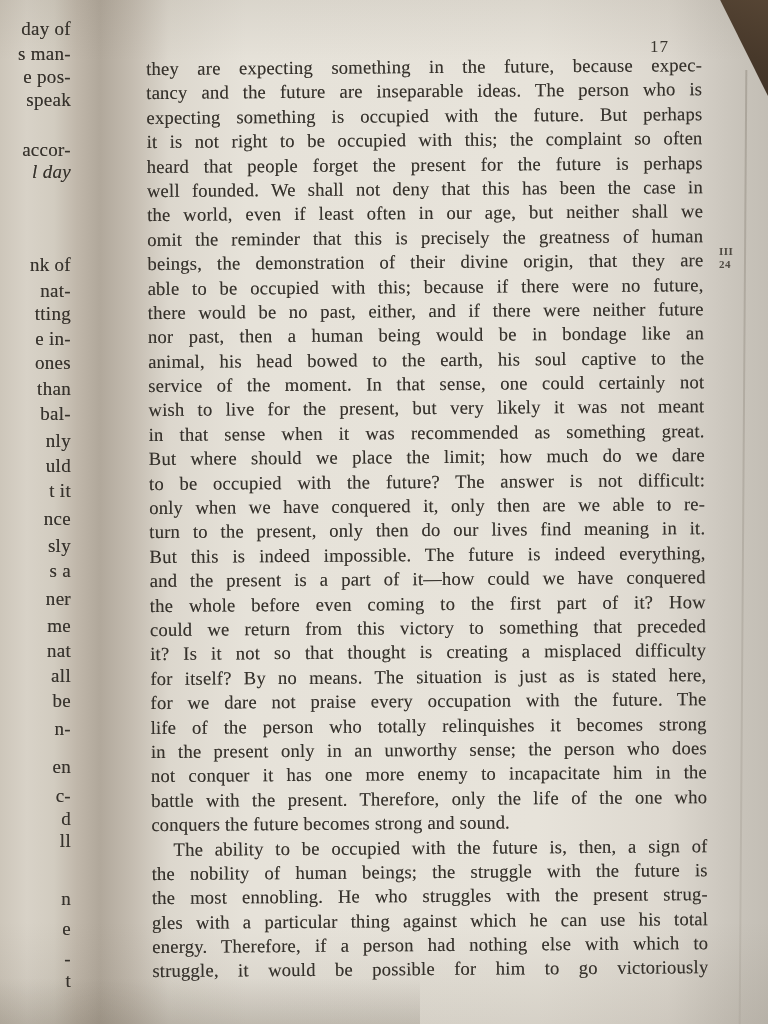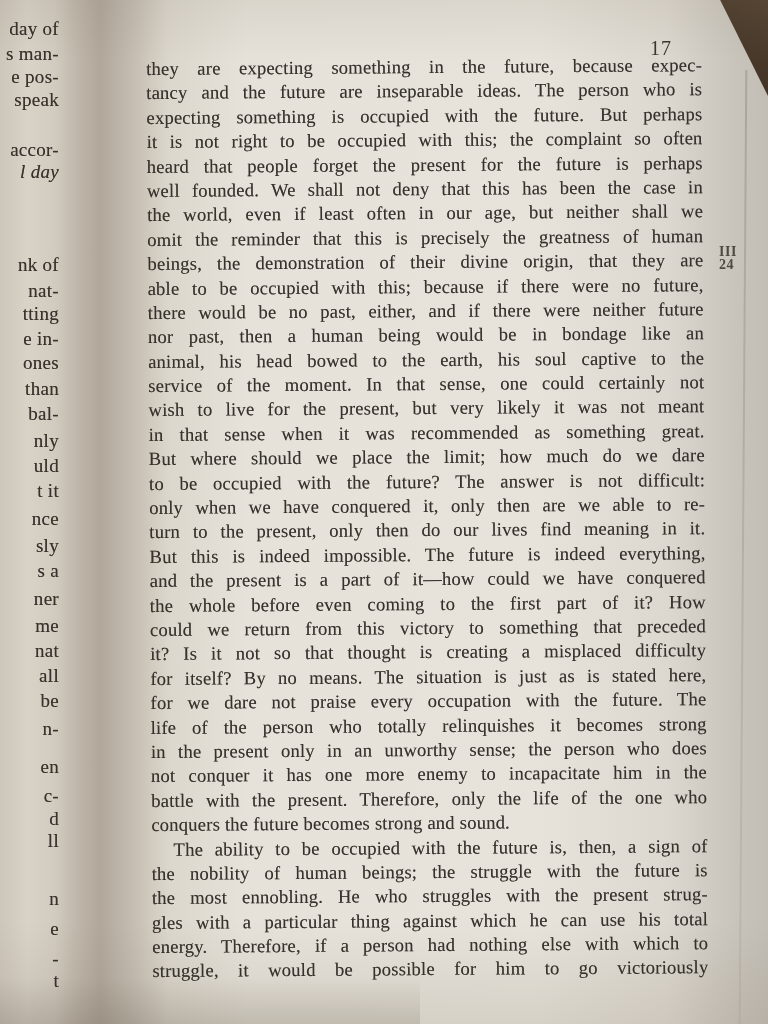--- a/index.html
+++ b/index.html
@@ -51,21 +51,21 @@
   .bottom-shadow {
     position: absolute;
     left: 0; bottom: 0;
     width: 420px; height: 46px;
     background: linear-gradient(180deg, rgba(95,85,70,0) 0%, rgba(95,85,70,0.18) 100%);
   }
 
   
   .left-page {
     position: absolute;
-    left: 4px; top: 0;
+    left: 16px; top: 0;
     width: 57px; height: 1024px;
   }
   .left-page .frag {
     position: absolute;
     right: 2px;
     white-space: nowrap;
     font-size: 19px;
     color: #36322c;
     letter-spacing: 0.3px;
     text-shadow: 0 0 0.5px rgba(54,50,44,0.55);
@@ -78,30 +78,30 @@
     font-style: italic;
     font-size: 17.5px;
     color: #3a362f;
     letter-spacing: 0.4px;
     white-space: nowrap;
     text-shadow: 0 0 0.5px rgba(54,50,44,0.5);
   }
   .page-number {
     position: absolute;
     left: 650px; top: 37px;
-    font-size: 20px;
+    font-size: 17px;
     color: #3a362f;
     letter-spacing: 1px;
   }
 
   
   .margin-ref {
     position: absolute;
     left: 719px; top: 245px;
-    font-size: 14px;
+    font-size: 11px;
     line-height: 13px;
     color: #4e4941;
     font-weight: bold;
     letter-spacing: 0.5px;
     text-align: left;
   }
 
   
   .body-text {
     position: absolute;

